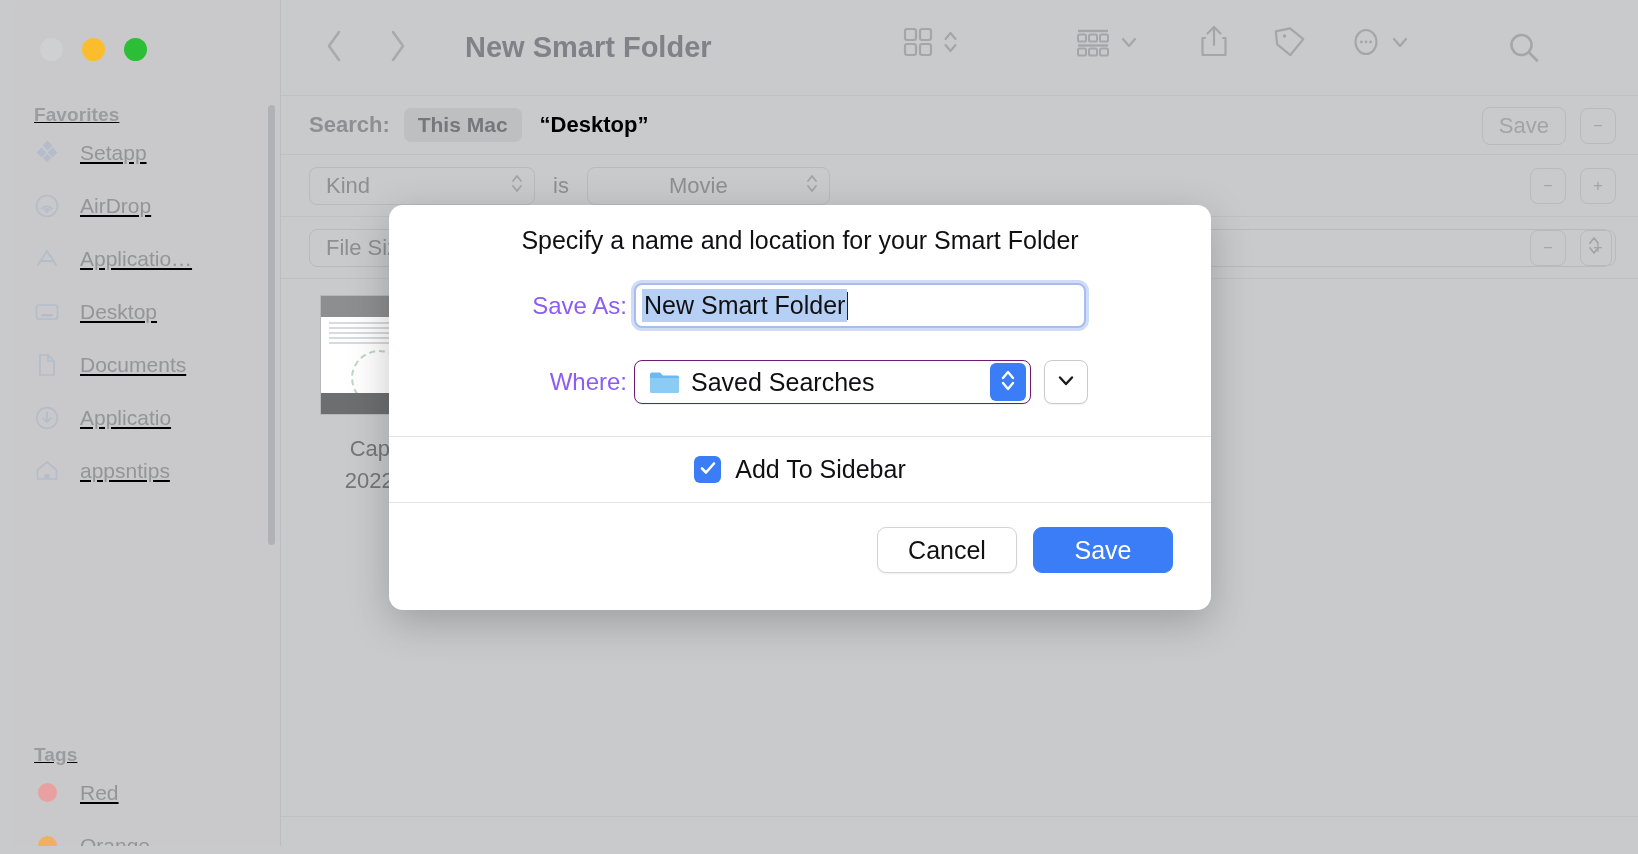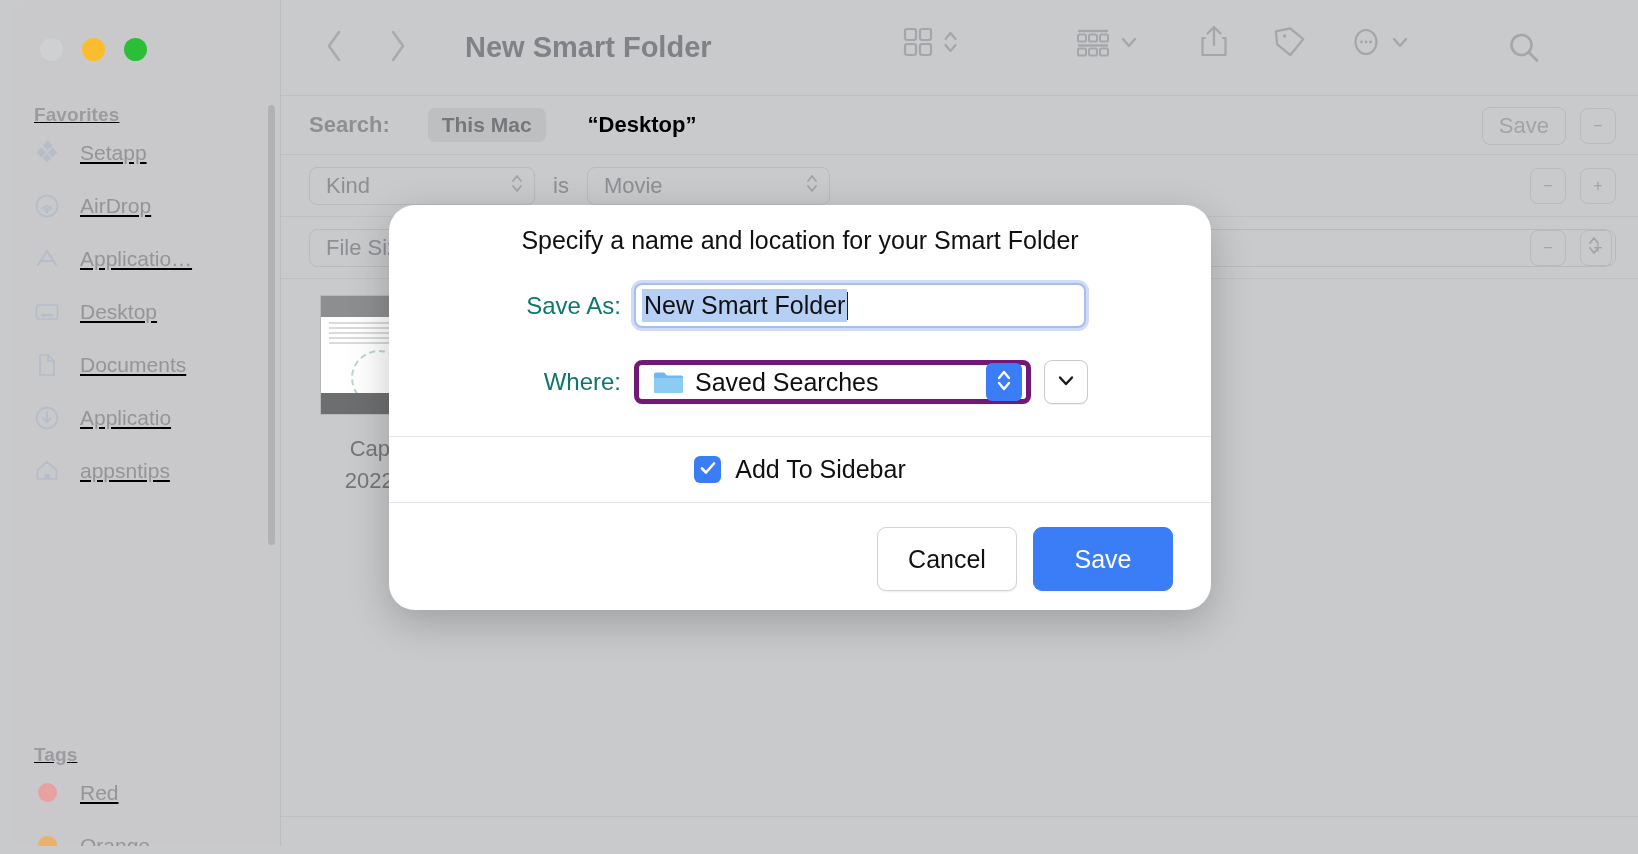--- a/index.html
+++ b/index.html
@@ -123,21 +123,21 @@
   .tb-search {
     position: absolute; left: 1225px; top: 30px;
     color: #a5a6aa;
   }
 
   
   .searchbar {
     position: relative;
     height: 59px;
     border-bottom: 1px solid #bfc0c2;
-    display: flex; align-items: center; gap: 24px;
+    display: flex; align-items: center;
   }
   .search-label {
     margin-left: 28px;
     font-size: 22px; font-weight: bold;
     color: #8e8f93;
   }
   .scope {
     margin-left: 14px;
     font-size: 21px; font-weight: bold;
     color: #76777b;
@@ -187,21 +187,21 @@
     display: flex; align-items: center;
     padding: 0 10px 0 16px;
     font-size: 22px;
     color: #8e8f93;
     position: relative;
   }
   .cselect .cs-label { flex: 1; white-space: nowrap; }
   .cselect .cs-arrows { margin-left: 12px; color: #a3a4a8; }
   .c-kind  { margin-left: 28px; width: 226px; }
   .c-is    { margin: 0 18px; font-size: 22px; color: #8e8f93; }
-  .c-movie { width: 243px; }
+  .c-movie { width: 243px; text-align: center; }
   .c-size  { margin-left: 28px; width: 285px; }
   .c-wide  { width: 1000px; margin-left: 18px; }
   .crit-right {
     position: absolute; right: 22px;
     display: flex; gap: 14px;
   }
 
   
   .content {
     position: relative;
@@ -254,40 +254,40 @@
     left: 0; right: 0; top: 537px;
     height: 1px; background: #bfc0c2;
   }
 
   
   .sheet {
     position: absolute;
     left: 375px; top: 205px;
     width: 822px; height: 405px;
     background: #ffffff;
-    border-radius: 26px;
+    border-radius: 14px;
     box-shadow: 0 12px 42px rgba(0,0,0,0.22);
     overflow: hidden;
   }
   .sheet-title {
     text-align: center;
     font-size: 25px;
     color: #101012;
     margin-top: 21px;
   }
   .row-saveas {
     display: flex; align-items: center;
     margin-top: 28px;
   }
   .fld-label {
     width: 245px;
     text-align: right;
     font-size: 24px;
-    color: #0f766e;
-    padding-right: 13px;
+    color: #8b5cf6;
+    padding-right: 7px;
   }
   .textfield {
     width: 452px; height: 45px;
     border-radius: 8px;
     border: 2px solid #a7bdee;
     background: #fff;
     box-shadow: 0 0 0 3px rgba(130,160,235,0.38);
     display: flex; align-items: center;
     padding: 0 6px;
   }
@@ -304,21 +304,21 @@
     background: #222;
     vertical-align: middle;
     margin-left: -1px;
   }
   .row-where {
     display: flex; align-items: center;
     margin-top: 32px;
   }
   .popup {
     width: 397px; height: 44px;
-    border: 5px solid #701a75;
+    border: 1px solid #701a75;
     border-radius: 8px;
     background: #fff;
     box-shadow: 0 1px 1px rgba(0,0,0,0.06);
     display: flex; align-items: center;
     padding: 0 4px 0 14px;
     position: relative;
   }
   .folder-ico { width: 31px; height: 25px; flex: 0 0 31px; }
   .popup-label {
     margin-left: 11px;
@@ -360,21 +360,21 @@
     display: flex; align-items: center; justify-content: center;
     color: #fff;
   }
   .check-label { font-size: 25px; color: #101012; }
   .sheet-actions {
     display: flex; justify-content: flex-end;
     gap: 16px;
     padding: 24px 38px 0 0;
   }
   .btn {
-    height: 64px;
+    height: 46px;
     border-radius: 9px;
     font-size: 25px;
     display: flex; align-items: center; justify-content: center;
     padding: 12px 20px;
     min-width: 140px;
   }
   .btn-cancel {
     background: #fff;
     border: 1px solid #d2d3d5;
     color: #111;

